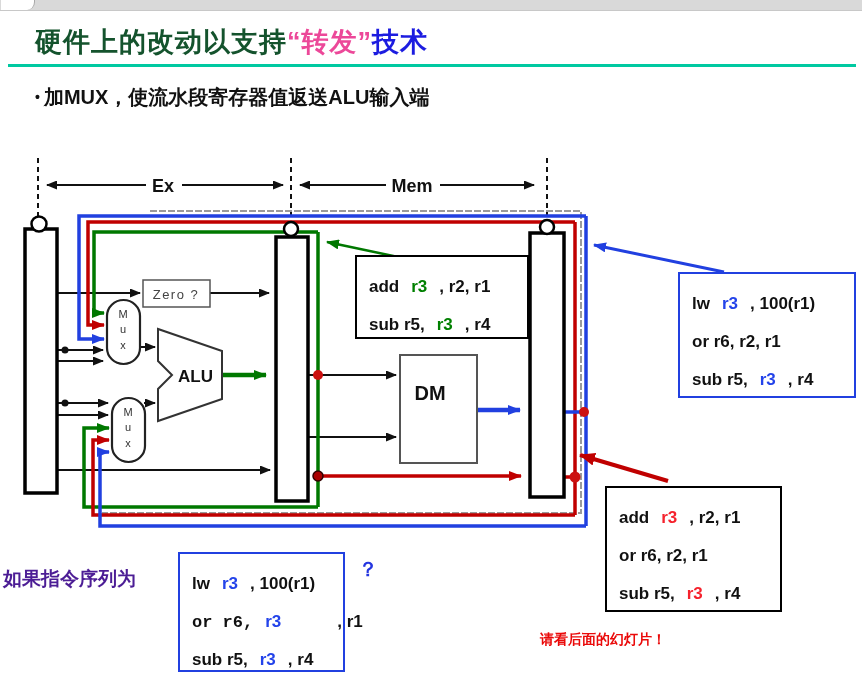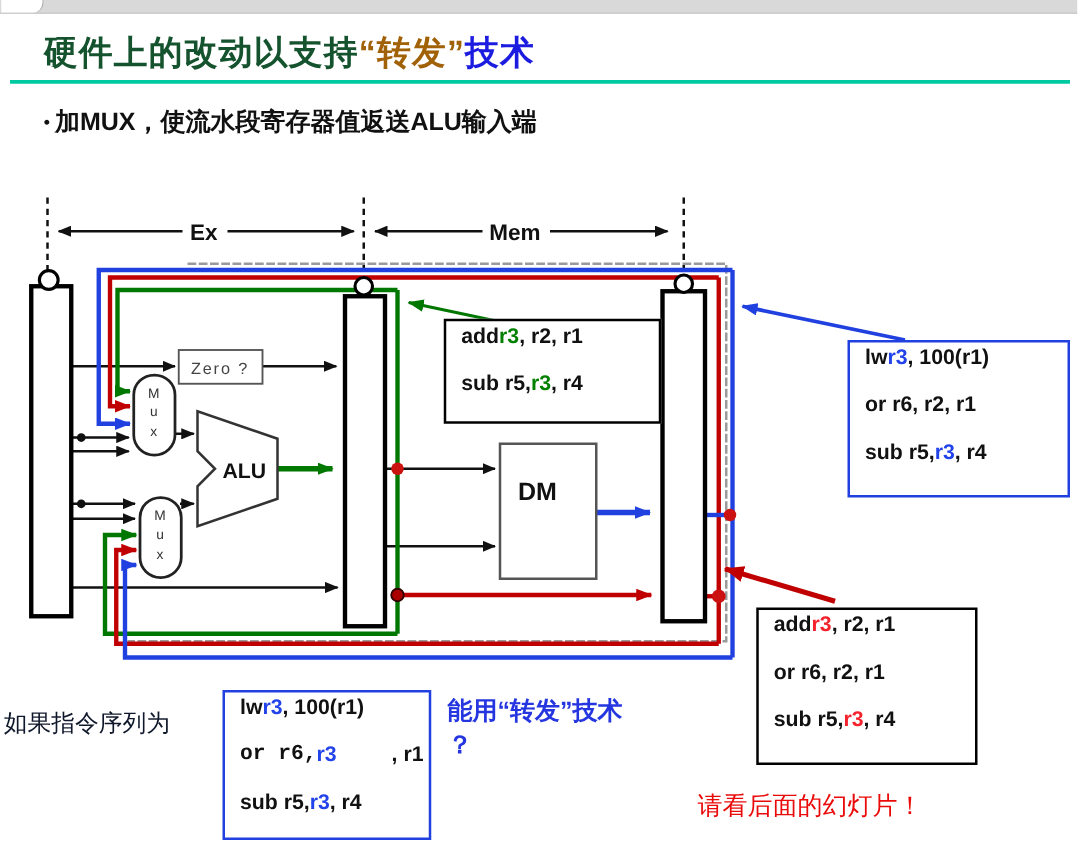--- a/index.html
+++ b/index.html
@@ -7,35 +7,35 @@
        font-family:"Liberation Sans","DejaVu Sans",sans-serif;}
   .abs{position:absolute;}
   #topbar{left:0;top:0;width:862px;height:10px;background:#d9d9d9;border-bottom:1px solid #c8c8c8;}
   #toptab{left:1px;top:0;width:33px;height:10px;background:#fff;border-right:1px solid #a8a8a8;border-bottom-right-radius:8px;}
   #title{left:35px;top:24px;font-size:27px;font-weight:bold;letter-spacing:1px;white-space:nowrap;}
   #rule{left:8px;top:64px;width:848px;height:3px;}
   #bullet{left:8px;top:84px;font-size:20px;font-weight:bold;color:#111;white-space:nowrap;margin-left:27px;}
   #bullet .mk{font-size:14px;vertical-align:2px;padding-right:4px;}
   svg{position:absolute;left:0;top:0;}
   .ibox{position:absolute;background:#fff;font-weight:bold;font-size:17px;color:#111;}
-  .ibox .ln{height:38px;display:flex;align-items:flex-start;padding-left:12px;white-space:nowrap;}
+  .ibox .ln{height:38px;display:flex;align-items:flex-end;padding-left:12px;white-space:nowrap;gap:12px;}
   .bk{border:2.5px solid #000;}
   .bl{border:2.5px solid #2140e0;}
-  #prompt{left:3px;top:566px;font-size:19px;font-weight:normal;color:#0f172a;white-space:nowrap;}
+  #prompt{left:3px;top:566px;font-size:19px;font-weight:bold;color:#4c1d95;white-space:nowrap;}
   #question{left:358px;top:556px;width:210px;font-size:20px;font-weight:bold;line-height:27px;}
-  #note{left:558px;top:631px;font-size:20px;font-weight:normal;white-space:nowrap;}
+  #note{left:540px;top:631px;font-size:14px;font-weight:bold;white-space:nowrap;}
   text{font-family:"Liberation Sans","DejaVu Sans",sans-serif;}
 </style>
 </head>
 <body>
 
 <div id="topbar" class="abs"></div>
 <div id="toptab" class="abs"></div>
 
-<div id="title" class="abs"><span style="color: #14532d;">硬件上的改动以支持</span><span style="color: #a16207; text-align: center;">“转发”</span><span style="color: rgb(28, 28, 224);">技术</span></div>
+<div id="title" class="abs"><span style="color: #14532d;">硬件上的改动以支持</span><span style="color: #ec4899; text-align: center;">“转发”</span><span style="color: rgb(28, 28, 224);">技术</span></div>
 <div id="rule" class="abs" style="background: rgb(0, 201, 161);"></div>
 
 <div id="bullet" class="abs">
   <span class="mk">•</span><span>加MUX，使流水段寄存器值返送ALU输入端</span>
 </div>
 
 <svg width="862" height="675" viewBox="0 0 862 675">
   <defs>
     <marker id="mk-k" markerUnits="userSpaceOnUse" markerWidth="11" markerHeight="9" refX="10" refY="4.5" orient="auto">
         <path d="M0,0 L11,4.5 L0,9 z" fill="#111"></path>
@@ -204,16 +204,15 @@
     </div>
   <div class="ln">
       <span style="color: rgb(17, 17, 17);">sub r5, </span>
       <span style="color: rgb(35, 67, 234);">r3</span>
       <span style="color: rgb(17, 17, 17);">, r4</span>
     </div>
 </div>
 
 <div id="prompt" class="abs">如果指令序列为</div>
 <div id="question" class="abs" style="color: rgb(37, 54, 224);">
-  <div>能用“转发”技术</div>
   <div>？</div>
 </div>
 <div id="note" class="abs" style="color: rgb(234, 10, 10);">请看后面的幻灯片！</div>
 
 </body></html>

